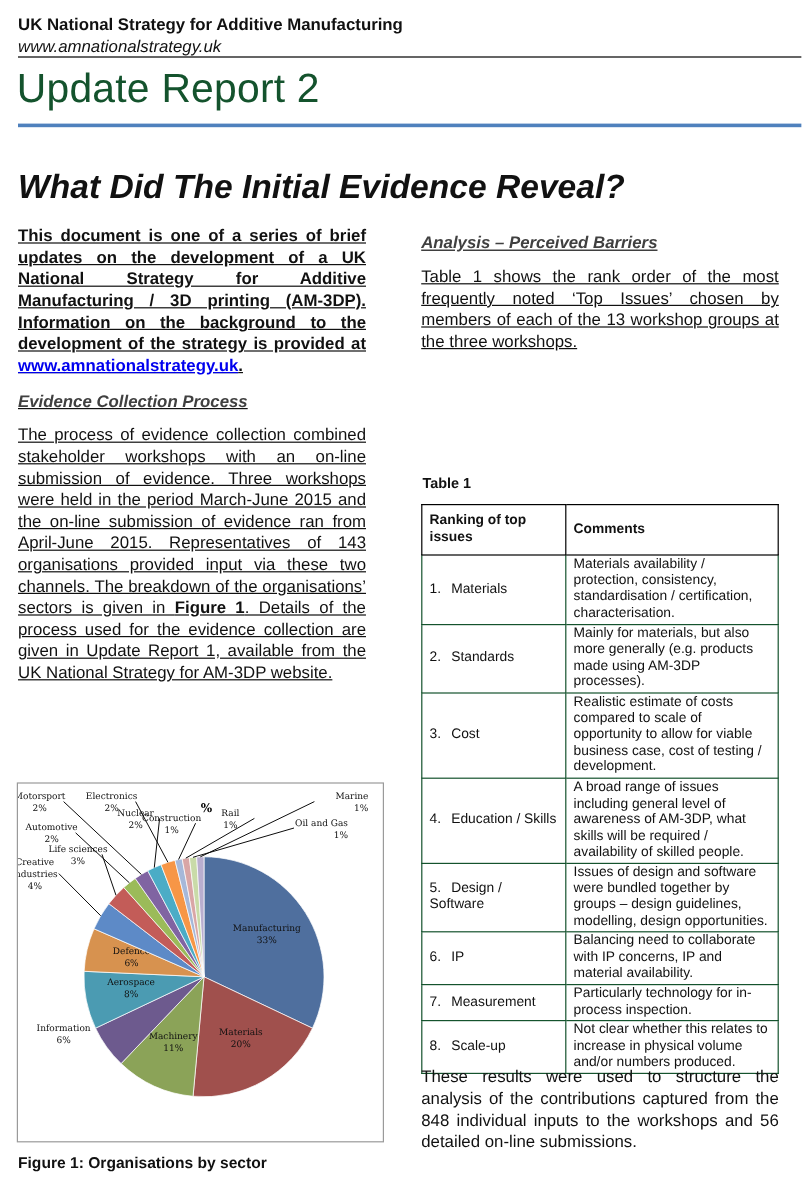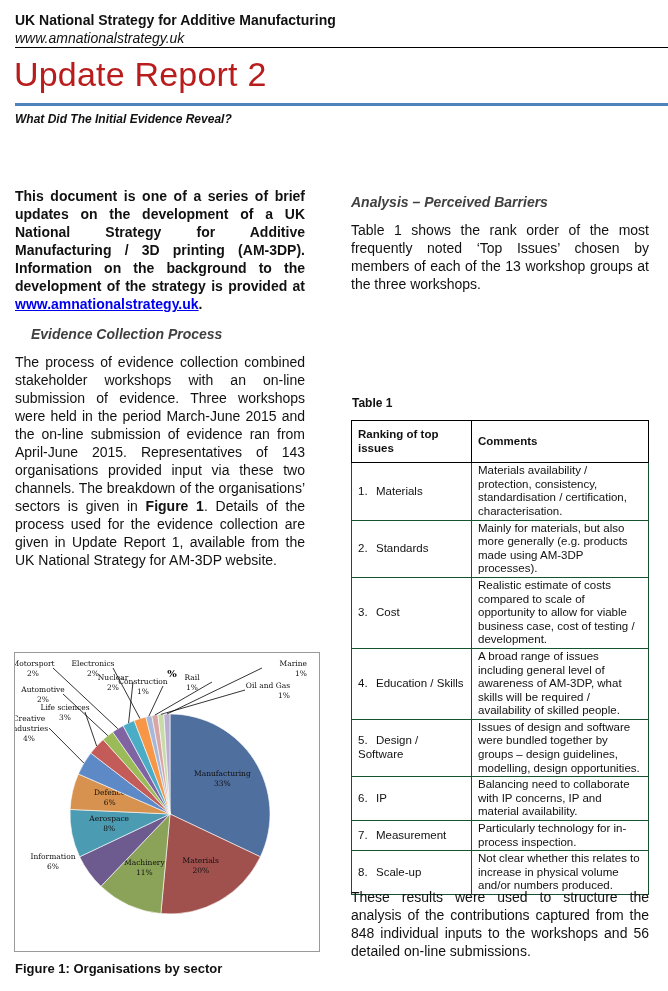--- a/index.html
+++ b/index.html
@@ -1,23 +1,23 @@
 <!DOCTYPE html>
 <html><head>
 <meta charset="utf-8">
 <style>
   html, body { margin:0; padding:0; background:#ffffff; }
   body { width:668px; height:991px; position:relative; overflow:hidden; font-family:"Liberation Sans", sans-serif; color:#111; }
   .hdr-org { position:absolute; left:15px; top:12px; font-weight:bold; font-size:14px; }
   .hdr-url { position:absolute; left:15px; top:30px; font-style:italic; font-size:14px; }
   .hdr-rule { position:absolute; left:15px; right:0; top:47px; border-top:1.5px solid #000; }
-  .title { position:absolute; left:14px; top:55px; font-size:34px; color:#b91c1c; letter-spacing:0.2px; }
+  .title { position:absolute; left:14px; top:55px; font-size:34px; color:#14532d; letter-spacing:0.2px; }
   .title-rule { position:absolute; left:15px; right:0; top:103px; border-top:3px solid #4f81bd; }
-  .subtitle { position:absolute; left:15px; top:112px; font-size:12px; font-weight:bold; font-style:italic;text-align:right; }
-  .col { position:absolute; font-size:14px; line-height:18px; text-align:justify; }
+  .subtitle { position:absolute; left:15px; top:140px; font-size:28px; font-weight:bold; font-style:italic;text-align:right; }
+  .col { position:absolute; font-size:14px; line-height:18px; text-align:justify;text-decoration:underline; }
   .col p { margin:0 0 10px 0; }
   .bold { font-weight:bold; }
   .link { color:#0000ee; text-decoration:underline; }
   .sec-head { color:#404040; font-weight:bold; font-style:italic; font-size:14px; margin:0 0 10px 0; }
   .chart-box { position:absolute; left:14px; top:652px; width:304px; height:298px; border:1px solid #9a9a9a; }
   .fig-cap { position:absolute; left:15px; top:961px; font-weight:bold; font-size:13px; }
   .tbl-label { position:absolute; left:352px; top:396px; font-weight:bold; font-size:12px; }
   table.t1 { position:absolute; left:351px; top:420px; width:298px; border-collapse:collapse; font-size:11.5px; line-height:13.6px; }
   table.t1 td { border:1px solid #14532d; padding:1px 6px; vertical-align:middle; }
   table.t1 td.rank { width:107px;margin-left:12px; }
@@ -33,21 +33,21 @@
 <div class="hdr-url">www.amnationalstrategy.uk</div>
 <div class="hdr-rule"></div>
 
 <div class="title">Update Report 2</div>
 <div class="title-rule"></div>
 
 <div class="subtitle">What Did The Initial Evidence Reveal?</div>
 
 <div class="col" style="left:15px; top:187px; width:290px;">
   <p class="bold"><span>This document is one of a series of brief updates on the development of a UK National Strategy for Additive Manufacturing / 3D printing (AM-3DP). Information on the background to the development of the strategy is provided at </span><a class="link">www.amnationalstrategy.uk</a><span>.</span></p>
-  <p class="sec-head" style="margin-top:12px;margin-left:16px;">Evidence Collection Process</p>
+  <p class="sec-head" style="margin-top:12px;">Evidence Collection Process</p>
   <p><span>The process of evidence collection combined stakeholder workshops with an on-line submission of evidence. Three workshops were held in the period March-June 2015 and the on-line submission of evidence ran from April-June 2015.  Representatives of 143 organisations provided input via these two channels. The breakdown of the organisations’ sectors is given in </span><span class="bold">Figure 1</span><span>.  Details of the process used for the evidence collection are given in Update Report 1, available from the UK National Strategy for AM-3DP website.</span></p>
 </div>
 
 <div class="chart-box">
   <svg id="pie-svg" width="304" height="298" viewBox="0 0 304 298">
       <path d="M155,161 L155,61 A100,100 0 0 1 245.3785427738082,203.79858649631927 Z" fill="#4f6f9e" stroke="#ffffff" stroke-width="0.6"></path>
       <text x="207.38882354528738" y="122.8426302680574" text-anchor="middle" font-size="7.5" fill="#111">Manufacturing</text>
       <text x="207.38882354528738" y="132.8426302680574" text-anchor="middle" font-size="7.5" fill="#111">33%</text>
       <path d="M155,161 L245.3785427738082,203.79858649631927 A100,100 0 0 1 145.8624936017129,260.5816548206609 Z" fill="#a0504d" stroke="#ffffff" stroke-width="0.6"></path>
       <text x="185.72665023875442" y="209.85046856904083" text-anchor="middle" font-size="7.5" fill="#111">Materials</text>

